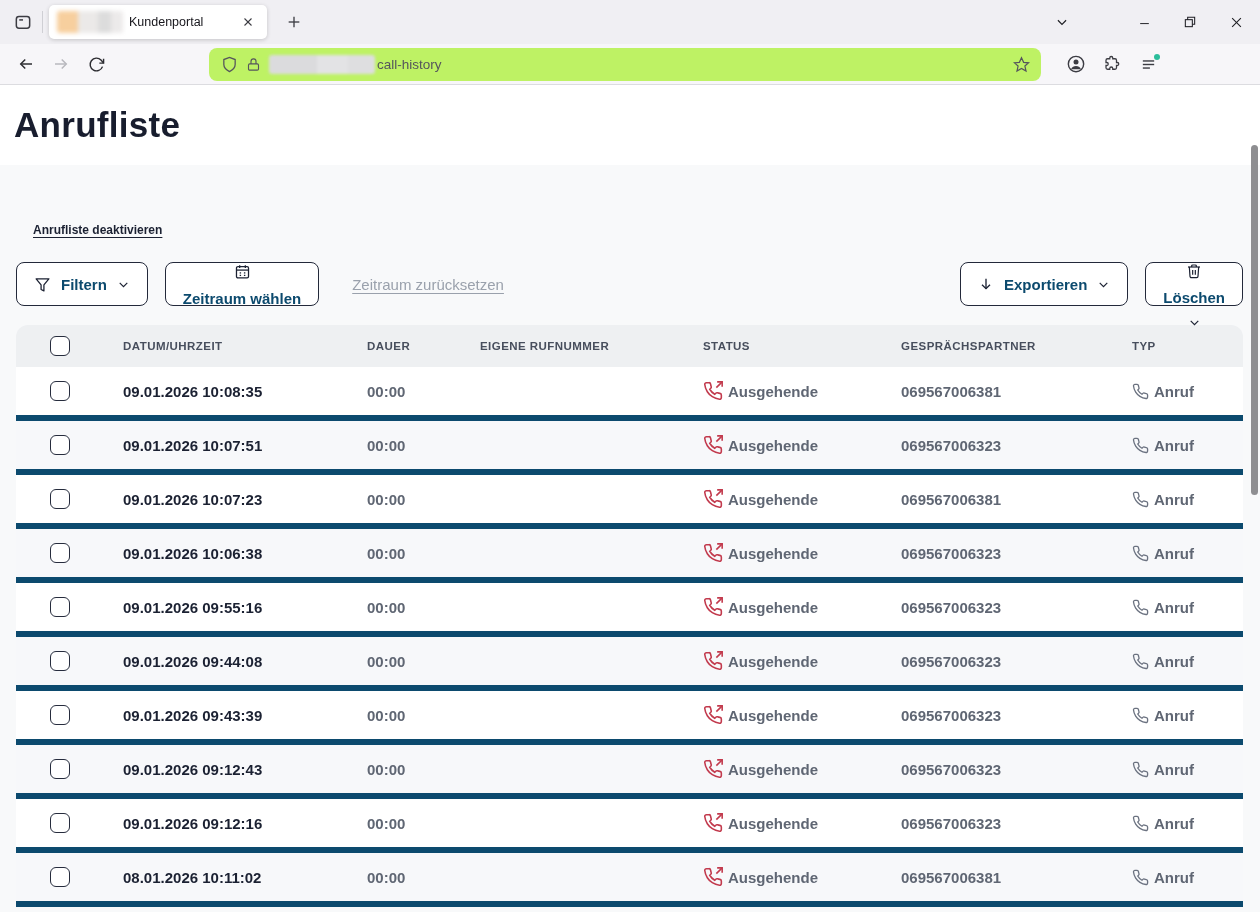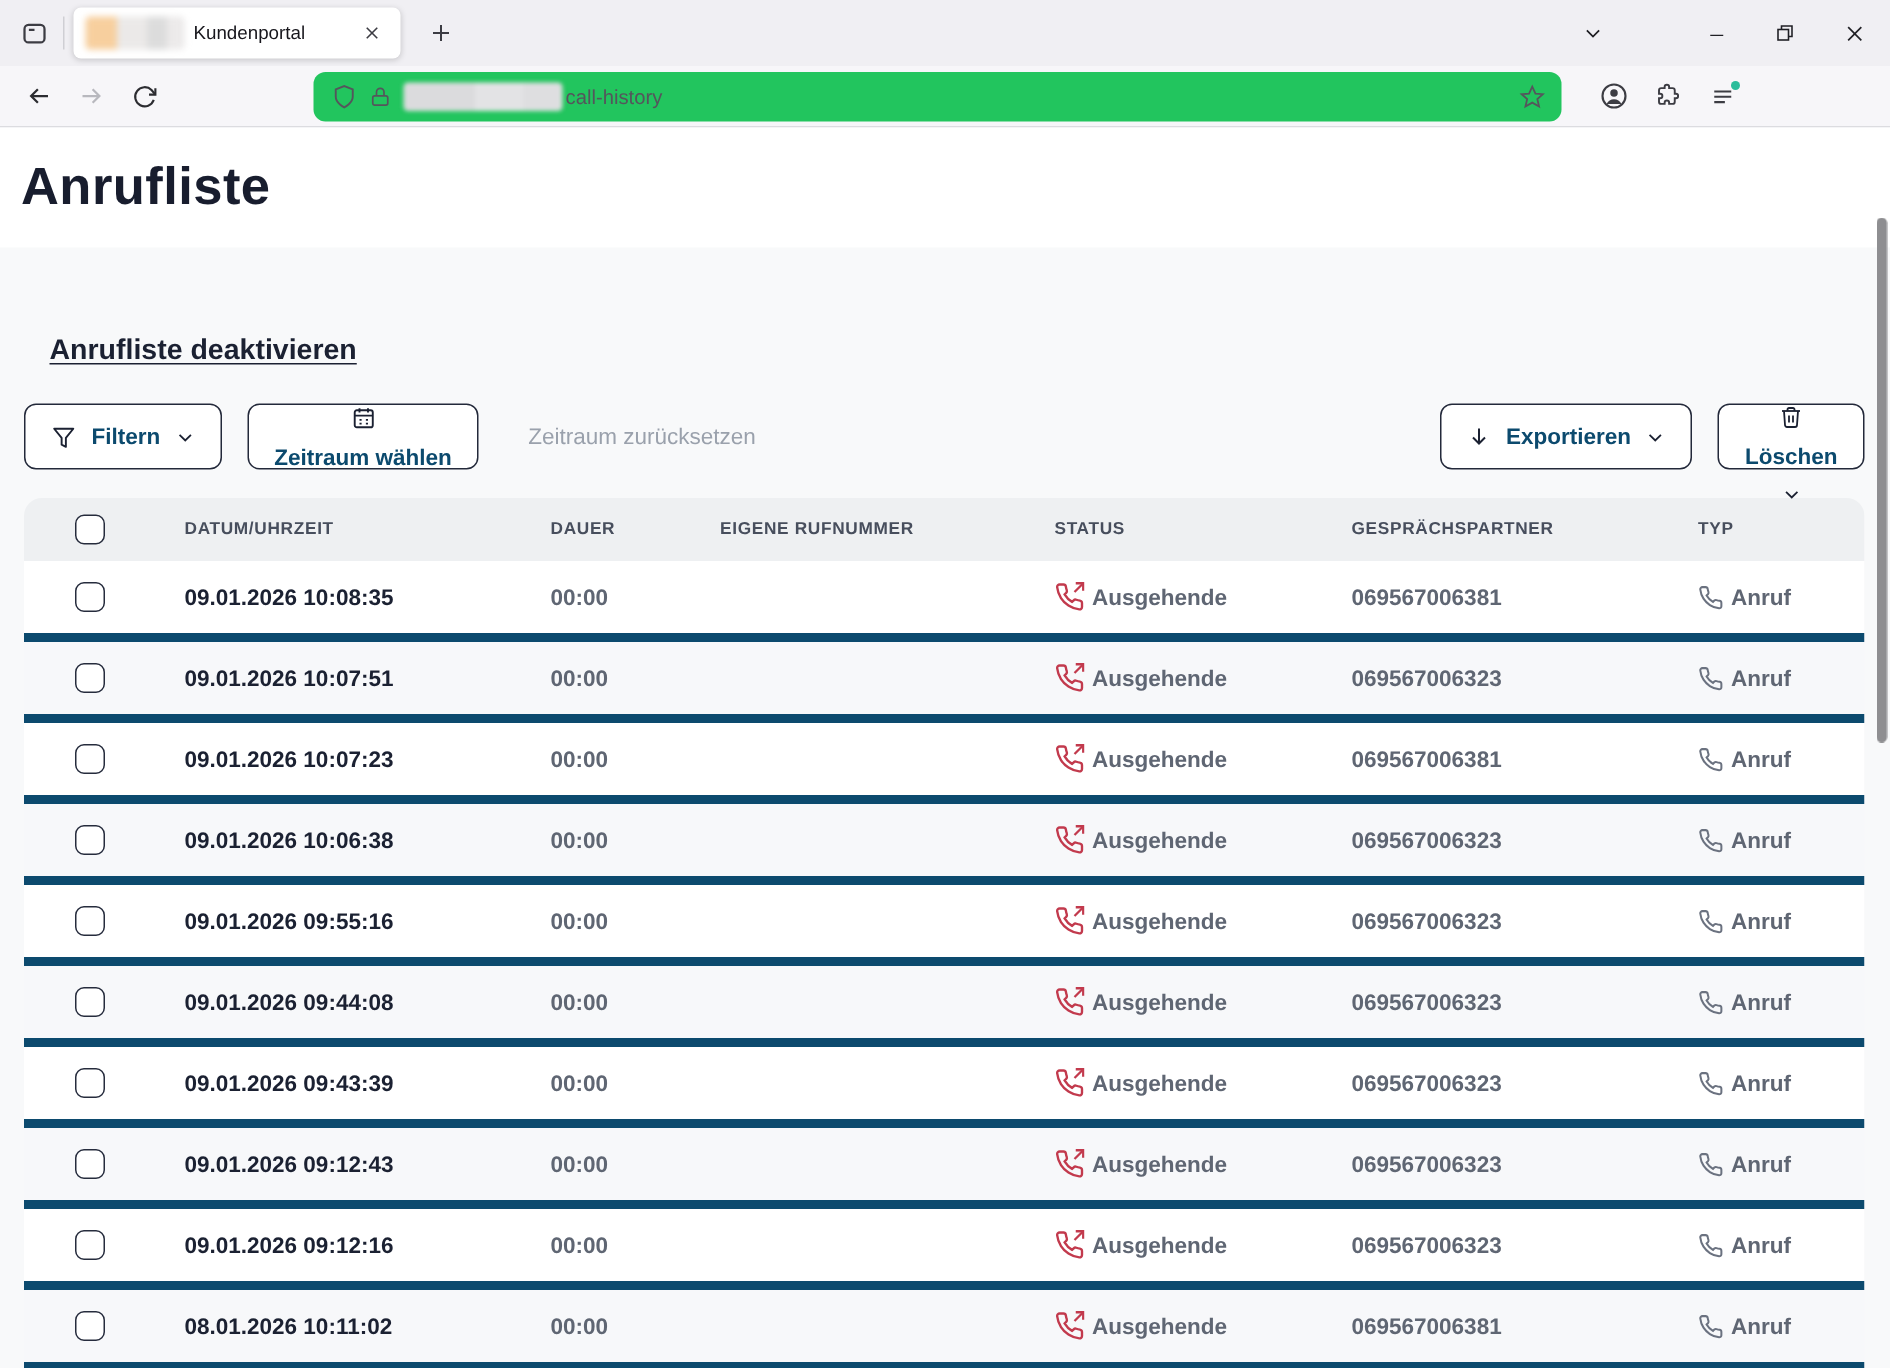--- a/index.html
+++ b/index.html
@@ -14,39 +14,39 @@
               background:linear-gradient(90deg,#f7cf9e 0 32%, #ebe9e8 32% 62%, #dcdcdc 62% 82%, #eceaea 82%); filter:blur(2px); }
   .tab-title { flex:1; font-size:12.5px; color:#17161c; white-space:nowrap; overflow:hidden; }
   .tab-close { width:22px; height:22px; display:flex; align-items:center; justify-content:center; color:#3c3c43; }
   .newtab-btn { width:30px; height:30px; margin-left:12px; display:flex; align-items:center; justify-content:center; color:#3c3c43; }
   .win-ctl { position:absolute; top:0; height:44px; display:flex; align-items:center; justify-content:center; width:40px; color:#1f1f24; }
   .ctl-tablist { right:178px; } .ctl-min { right:96px; } .ctl-restore { right:50px; } .ctl-close { right:4px; }
 
   .toolbar { height:41px; background:#f7f6f9; border-bottom:1px solid #dcdce0; display:flex; align-items:center; padding-left:12px; }
   .nav-btn { width:28px; height:28px; display:flex; align-items:center; justify-content:center; color:#2c2c31; margin-right:7px; }
   .nav-btn.disabled { color:#b8b8be; }
-  .urlbar { margin-left:92px; width:832px; height:33px; background:#22c55e; border-radius:8px; display:flex; align-items:center; padding:0 8px; }
+  .urlbar { margin-left:92px; width:832px; height:33px; background:#bef264; border-radius:8px; display:flex; align-items:center; padding:0 8px; }
   .url-ico { width:24px; height:24px; display:flex; align-items:center; justify-content:center; color:#55555c; flex:none; }
   .url-blur { width:106px; height:19px; background:linear-gradient(90deg,#dbdbdd 0 45%, #e3e3e5 45% 75%, #dedee0 75%); border-radius:3px; margin:0 2px 0 4px; filter:blur(1.5px); flex:none; }
   .url-text { font-size:13.5px; color:#55555c; flex:1; }
   .toolbar-right { display:flex; align-items:center; margin-left:14px; }
   .tb-ico { width:30px; height:30px; display:flex; align-items:center; justify-content:center; color:#3c3c43; margin-left:6px; position:relative; }
   .menu-dot { position:absolute; top:5px; right:3px; width:6px; height:6px; border-radius:50%; background:#2bbd9b; }
 
   
   .title-section { height:80px; background:#fff; display:flex; align-items:center; padding-left:14px; }
   .page-title { font-size:35px; font-weight:800; color:#181d2e; letter-spacing:.3px; }
   .content { position:absolute; top:165px; left:0; right:0; bottom:0; background:#f8f9fa; }
-  .deact-link { display:inline-block; margin:58px 0 0 33px; font-size:19px; font-weight:700; color:#1b2132; text-decoration:underline; text-underline-offset:3px; cursor:pointer; }
+  .deact-link { display:inline-block; margin:58px 0 0 33px; font-size:12px; font-weight:700; color:#1b2132; text-decoration:underline; text-underline-offset:3px; cursor:pointer; }
 
   .actions { display:flex; align-items:center; margin:24px 17px 0 16px; }
   .btn { height:44px; border:1px solid #23293a; border-radius:8px; background:#fff; display:flex; align-items:center; gap:10px; padding:0 17px; font-size:15px; font-weight:600; color:#0c4a6e; cursor:pointer; }
   .btn + .btn { margin-left:17px;flex-direction:column; }
   .btn .ic { display:flex; color:#1b2132; }
-  .reset-link { margin-left:33px; font-size:15px; font-weight:500; color:#9aa1ac; text-underline-offset:3px; cursor:pointer; }
+  .reset-link { margin-left:33px; font-size:15px; font-weight:500; color:#9aa1ac; text-decoration:underline; text-underline-offset:3px; cursor:pointer; }
   .actions-right { margin-left:auto; display:flex; }
 
   
   .calltable { margin:19px 17px 0 16px; border-radius:12px 12px 0 0; overflow:hidden; }
   .thead, .trow { display:grid; grid-template-columns:107px 244px 113px 223px 198px 231px 1fr; align-items:center; }
   .thead { height:42px; background:#eef0f2; }
   .th { font-size:11.5px; font-weight:700; color:#474e5d; letter-spacing:.45px; }
   .cb-cell { padding-left:34px; }
   .checkbox { width:20px; height:20px; border:1.7px solid #262c3d; border-radius:6px; background:#fff; display:block; cursor:pointer; }
   .trow { height:54px; background:#fff; border-bottom:6px solid #0c4a6e; }

